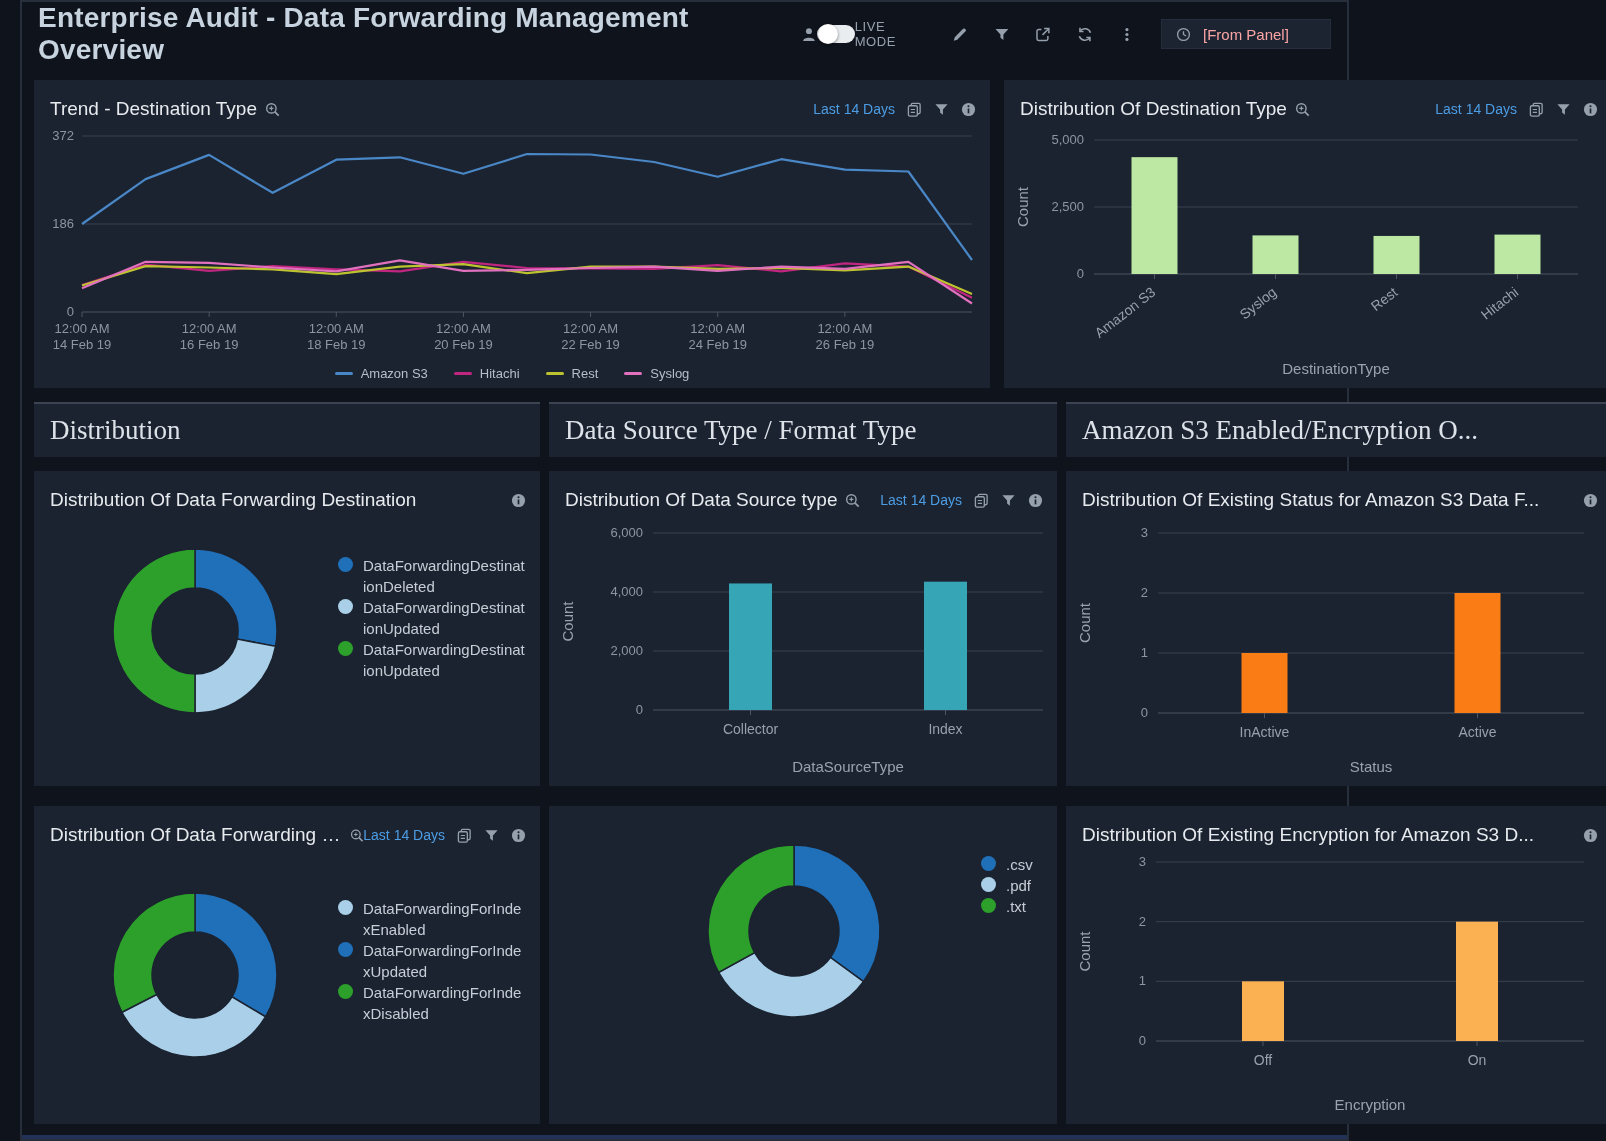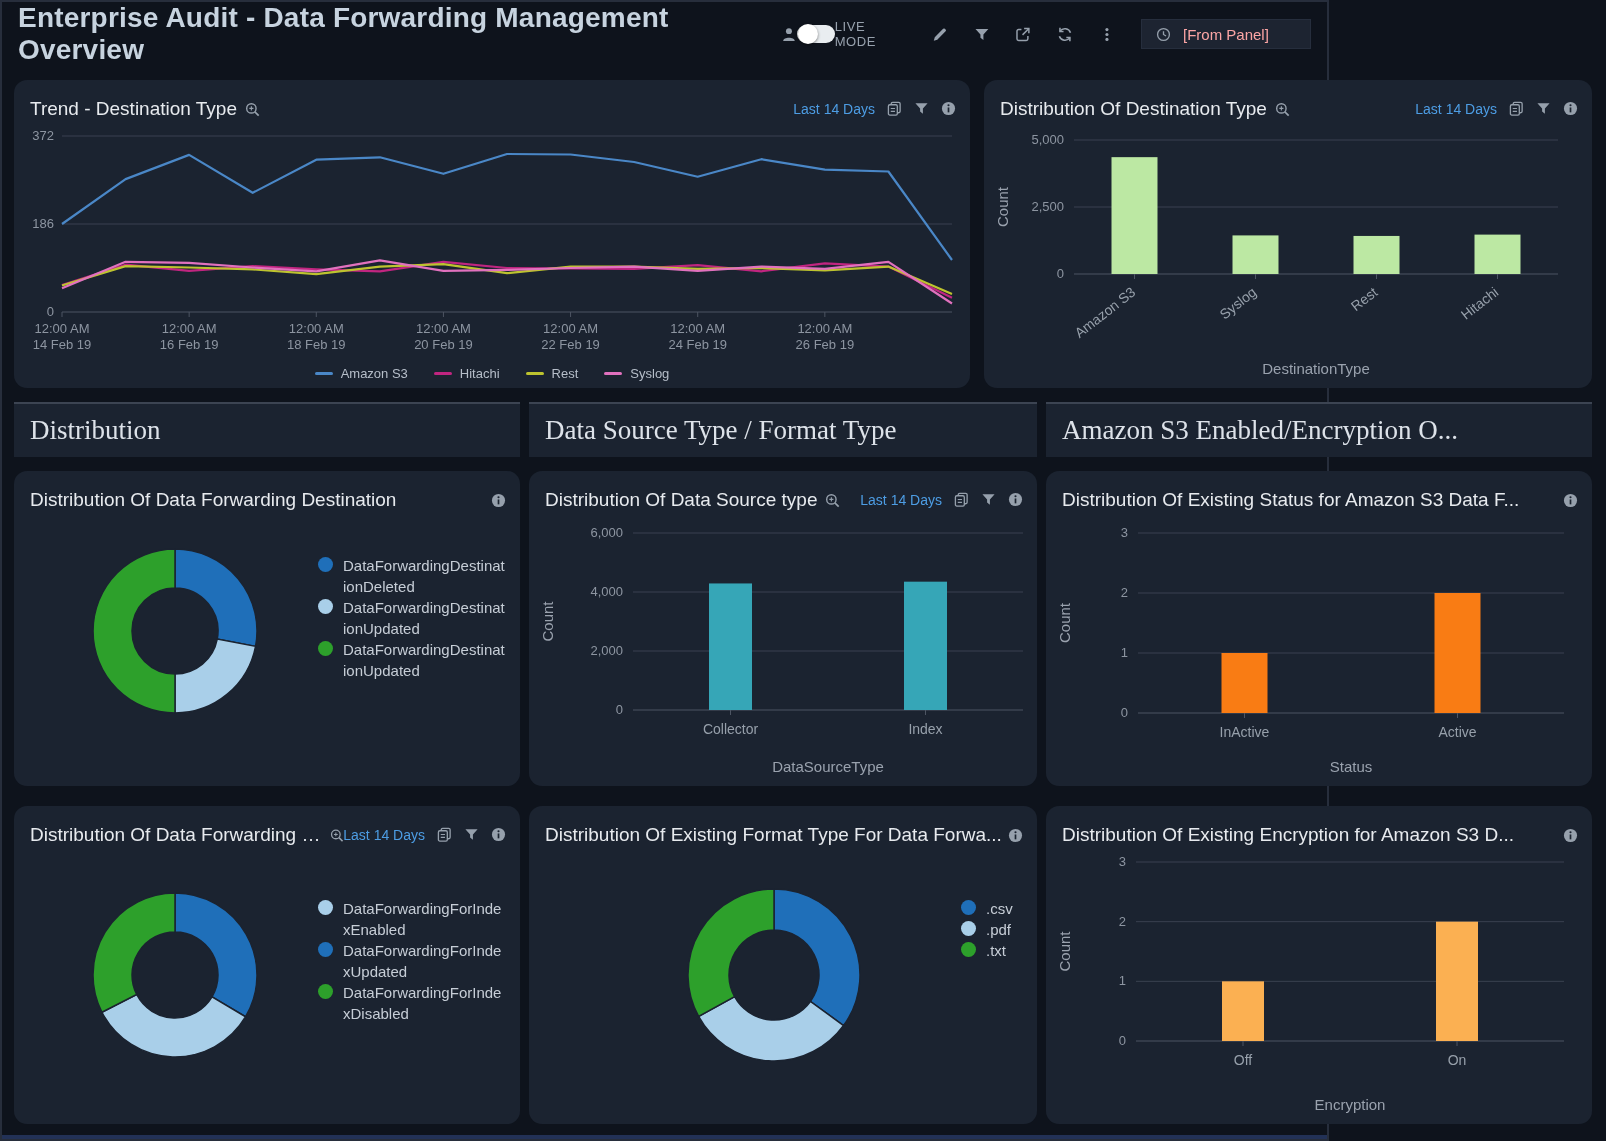--- a/index.html
+++ b/index.html
@@ -1,18 +1,18 @@
 <!DOCTYPE html>
 <html><head>
 <meta charset="utf-8">
 <style>
   * { margin:0; padding:0; box-sizing:border-box; }
   html,body { width:1606px; height:1141px; }
   body { background:#0e131c; font-family:"Liberation Sans", sans-serif; overflow:hidden; }
-  .page { width:1329px; height:1141px; border:2px solid #272e3c; background:#0e131c; position:relative; }
+  .page { width:1329px; height:1141px; border:2px solid #272e3c; background:#0e131c; position:relative;margin-left:20px; }
   .page-bottom-edge { position:absolute; left:0; right:0; bottom:0; height:4px; background:#223156; }
 
   
   .topbar { height:64px; display:flex; align-items:center; padding:0 16px; }
   .page-title { font-size:28px; font-weight:700; color:#c7d3df; letter-spacing:.2px; }
   .topbar-right { margin-left:auto; display:flex; align-items:center; gap:26px; }
   .live-group { display:flex; align-items:center; }
   .toggle { width:40px; height:18px; background:#e9edf0; border-radius:10px; position:relative; cursor:pointer; }
   .toggle-knob { position:absolute; left:1px; top:-1px; width:20px; height:20px; background:#ffffff; border-radius:50%; box-shadow:0 1px 3px rgba(0,0,0,.5); }
   .live-label { font-size:13px; color:#97a1ad; letter-spacing:.6px; }
@@ -22,25 +22,25 @@
 
   
   .row1 { display:grid; grid-template-columns:956px 608px; gap:14px; margin:14px 12px 0; height:308px; }
   .sections { display:grid; grid-template-columns:506px 508px 546px; gap:9px; margin:14px 12px 0; height:55px; }
   .row2 { display:grid; grid-template-columns:506px 508px 546px; gap:9px; margin:14px 12px 0; height:315px; }
   .row3 { display:grid; grid-template-columns:506px 508px 546px; gap:9px; margin:20px 12px 0; height:318px; }
 
   .section-head { background:#1b2330; border-top:2px solid #3c4452; display:flex; align-items:center; padding:0 16px; }
   .section-title { font-family:"Liberation Serif", serif; font-size:27px; font-weight:400; color:#dde2e9; white-space:nowrap; overflow:hidden; }
 
-  .panel { background:#1b2330; display:flex; flex-direction:column; overflow:hidden;border-radius:13px; }
+  .panel { background:#1b2330; display:flex; flex-direction:column; overflow:hidden; }
   .panel-head { height:44px; flex:none; display:flex; align-items:center; justify-content:space-between; padding:14px 14px 0 16px; }
   .panel-title-row { display:flex; align-items:center; gap:8px; min-width:0; }
   .panel-title { font-size:19px; font-weight:400; color:#e7eaee; white-space:nowrap; overflow:hidden; text-overflow:ellipsis; }
-  .panel-actions { display:flex; align-items:flex-start; gap:12px; flex:none; }
+  .panel-actions { display:flex; align-items:flex-end; gap:12px; flex:none; }
   .time-range { font-size:14px; color:#4d9de4; cursor:pointer; white-space:nowrap; }
   .chart { flex:1 1 auto; position:relative; min-height:0; }
   .chart svg { position:absolute; inset:0; }
 
   svg text.tick { font:13px "Liberation Sans", sans-serif; fill:#8d95a1; }
   svg text.cat { font:14px "Liberation Sans", sans-serif; fill:#97a0ab; }
   svg text.axis-label { font:15px "Liberation Sans", sans-serif; fill:#9aa2ae; }
 
   .line-legend { height:30px; flex:none; display:flex; align-items:center; justify-content:center; gap:26px; }
   .line-legend .item { display:flex; align-items:center; gap:8px; font-size:13px; color:#b6bec9; }
@@ -432,30 +432,20 @@
           </div>
       <svg width="506" height="274" viewBox="0 0 506 274">
             <path d="M161,43 A82,82 0 0 1 231.58084621432337,166.74139609153045 L198.01190716116957,146.88878087726596 A43,43 0 0 0 161,82 Z" fill="#1f6fb9" stroke="#1b2330" stroke-width="1.5"></path>
             <path d="M231.58084621432337,166.74139609153045 A82,82 0 0 1 87.9374650165538,162.22722097864278 L122.68671945990016,144.52159148880048 A43,43 0 0 0 198.01190716116957,146.88878087726596 Z" fill="#a9cfe9" stroke="#1b2330" stroke-width="1.5"></path>
             <path d="M87.9374650165538,162.22722097864278 A82,82 0 0 1 161.00000000000006,43 L161.00000000000003,82 A43,43 0 0 0 122.68671945990016,144.52159148880048 Z" fill="#2da02b" stroke="#1b2330" stroke-width="1.5"></path>
           </svg>
         </div>
     </section>
 
     <section class="panel">
-      <div class="panel-head">
-        <div class="panel-title-row">
-          <span class="panel-title">Distribution Of Existing Format Type For Data Forwa...</span>
-        </div>
-        <div class="panel-actions">
-          <svg class="ic small">
-              <use href="#i-info"></use>
-            </svg>
-        </div>
-      </div>
       <div class="chart">
         <div class="donut-legend legend-right">
             <div class="item">
               <span class="dot" style="background: rgb(31, 111, 185);"></span>
               <span class="lbl">.csv</span>
             </div>
             <div class="item">
               <span class="dot" style="background: rgb(169, 207, 233);"></span>
               <span class="lbl">.pdf</span>
             </div>

